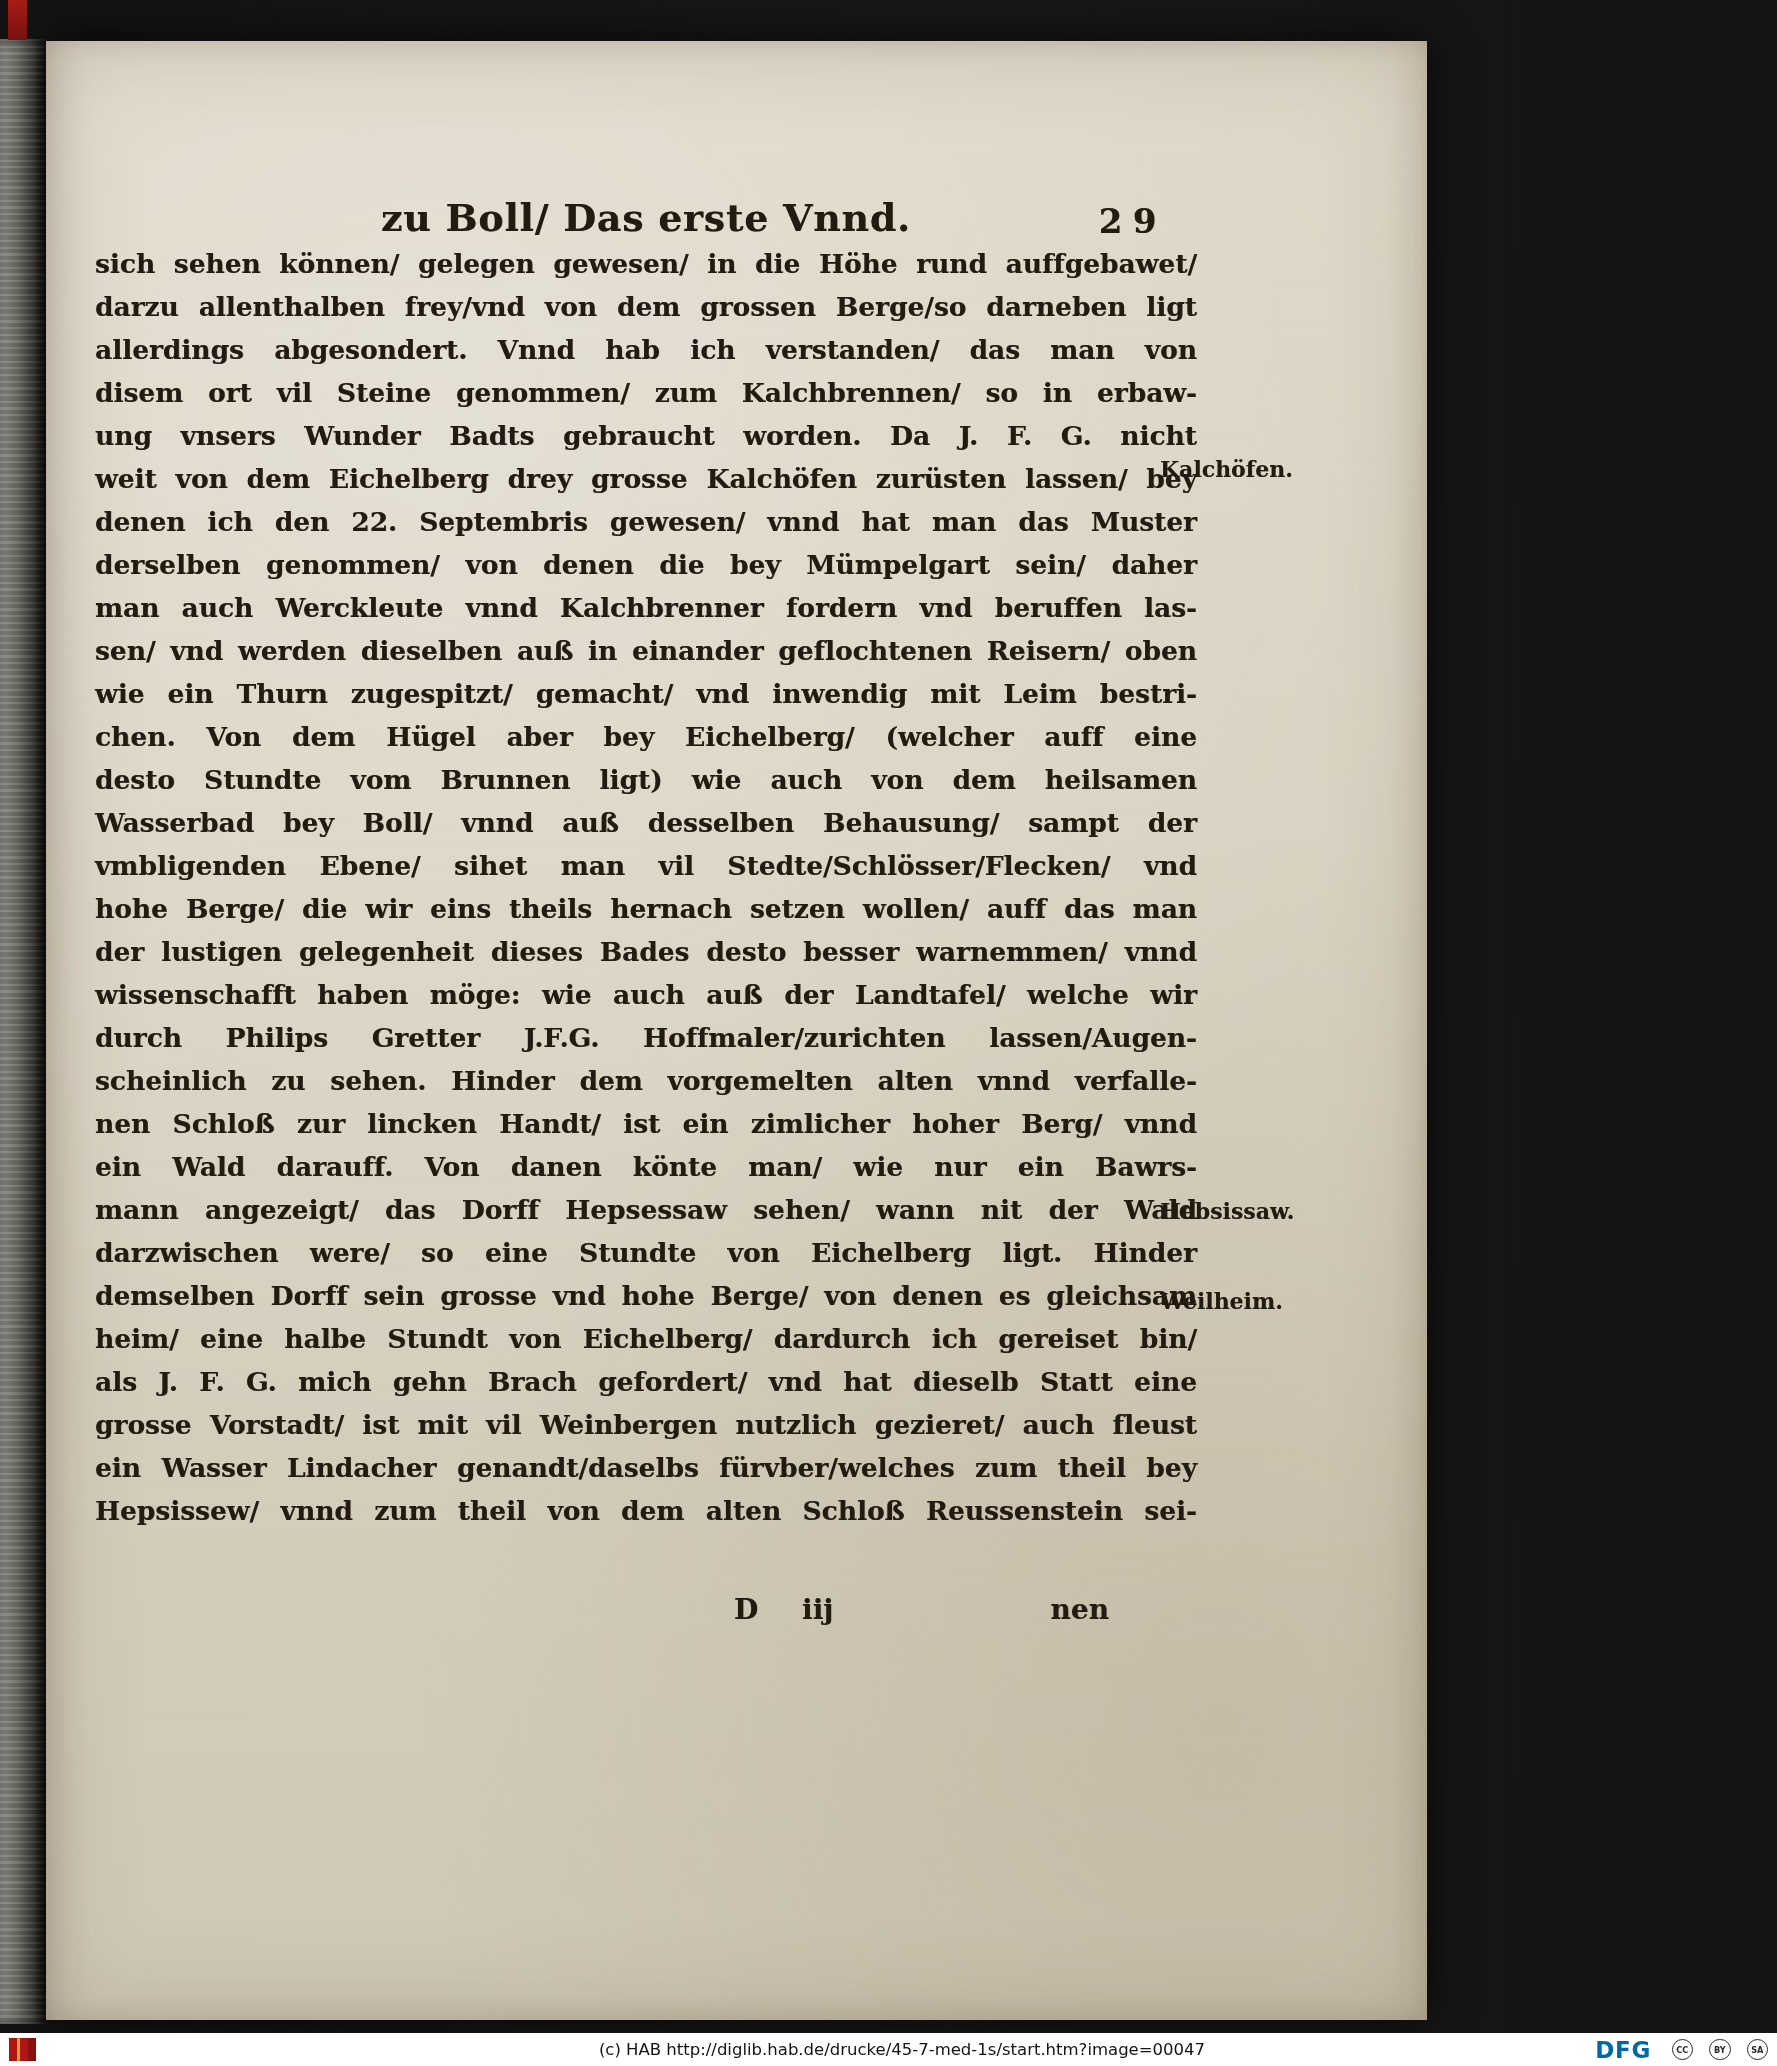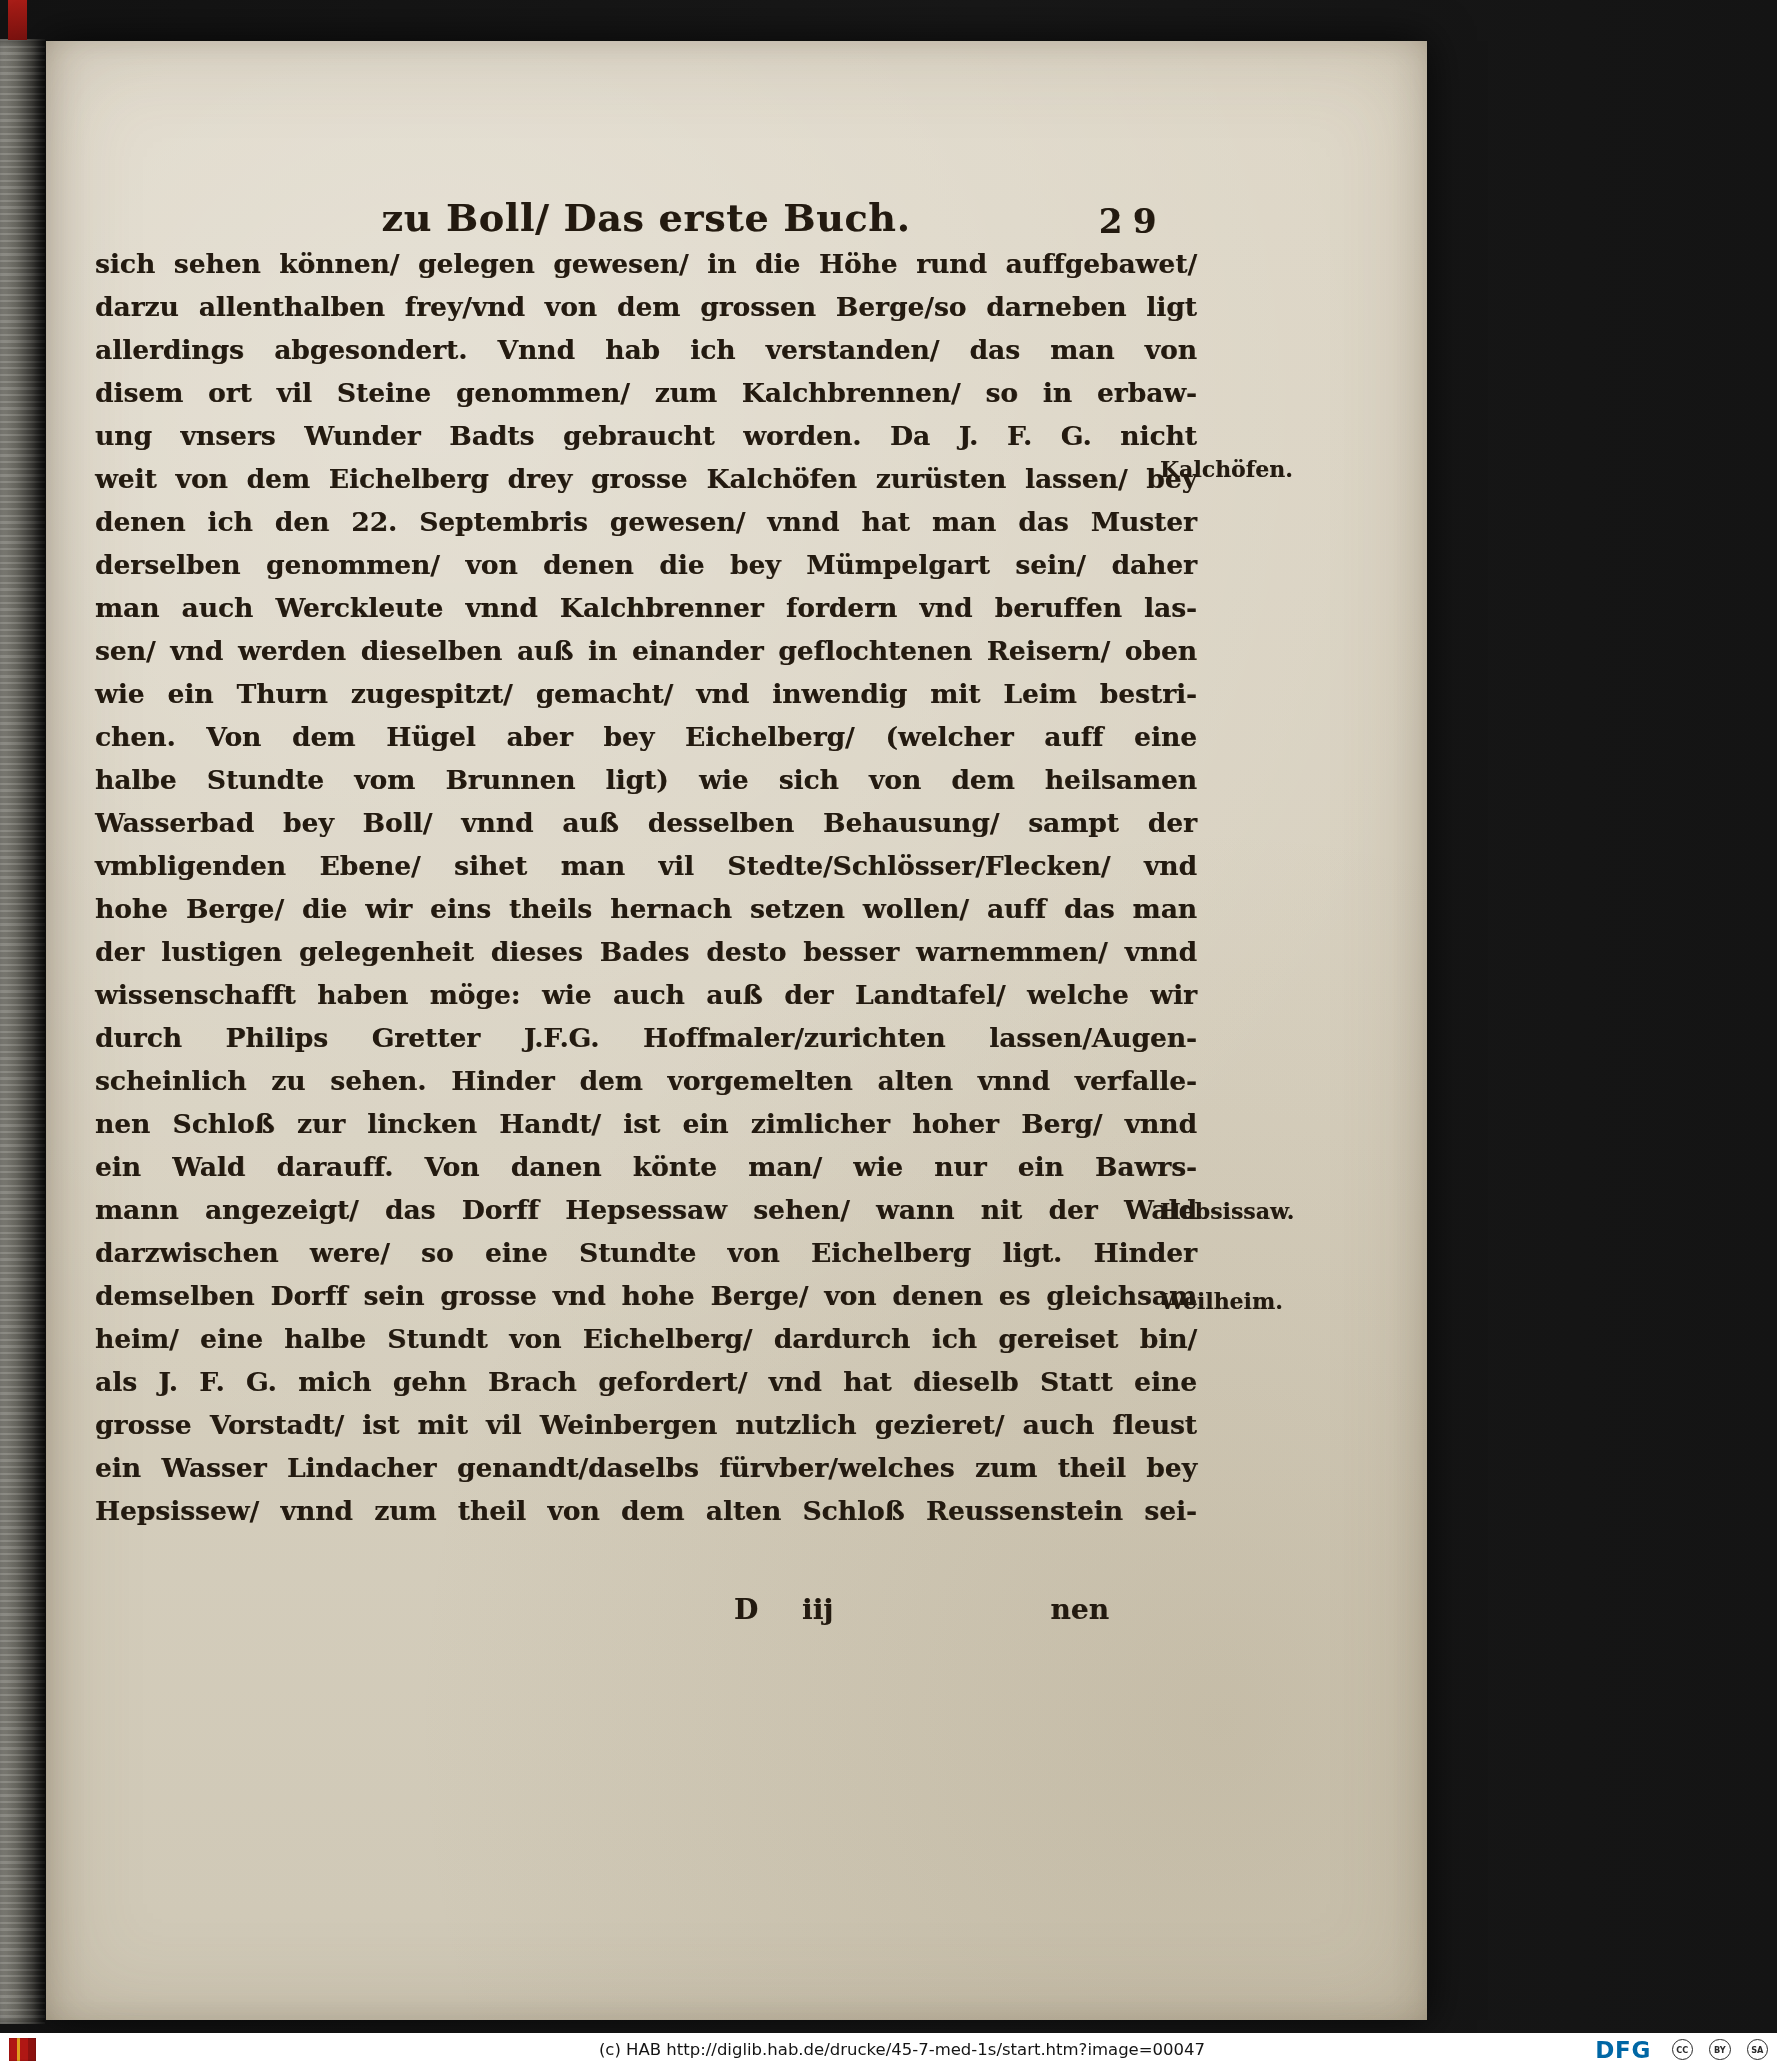--- a/index.html
+++ b/index.html
@@ -93,38 +93,38 @@
 </style>
 </head>
 <body>
 
 <div class="edge-strip"></div>
 <div class="red-tab"></div>
 
 <div class="scan-page">
 
   <div class="header-row">
-    <div class="running-title ink">zu Boll/ Das erste Buch.</div>
+    <div class="running-title ink">zu Boll/ Das erste Vnnd.</div>
     <div class="page-number ink">29</div>
   </div>
 
   <div class="text-block">
     <div class="line ink">sich sehen können/ gelegen gewesen/ in die Höhe rund auffgebawet/</div>
     <div class="line ink">darzu allenthalben frey/vnd von dem grossen Berge/so darneben ligt</div>
     <div class="line ink">allerdings abgesondert.  Vnnd hab ich verstanden/ das man von</div>
     <div class="line ink">disem ort vil Steine genommen/ zum Kalchbrennen/ so in erbaw-</div>
     <div class="line ink">ung vnsers Wunder Badts gebraucht worden.  Da J. F. G. nicht</div>
     <div class="line ink">weit von dem Eichelberg drey grosse Kalchöfen zurüsten lassen/ bey</div>
     <div class="line ink">denen ich den 22. Septembris gewesen/ vnnd hat man das Muster</div>
     <div class="line ink">derselben genommen/ von denen die bey Mümpelgart sein/ daher</div>
     <div class="line ink">man auch Werckleute vnnd Kalchbrenner fordern vnd beruffen las-</div>
     <div class="line ink">sen/ vnd werden dieselben auß in einander geflochtenen Reisern/ oben</div>
     <div class="line ink">wie ein Thurn zugespitzt/ gemacht/ vnd inwendig mit Leim bestri-</div>
     <div class="line ink">chen.  Von dem Hügel aber bey Eichelberg/ (welcher auff eine</div>
-    <div class="line ink">halbe Stundte vom Brunnen ligt) wie sich von dem heilsamen</div>
+    <div class="line ink">desto Stundte vom Brunnen ligt) wie auch von dem heilsamen</div>
     <div class="line ink">Wasserbad bey Boll/ vnnd auß desselben Behausung/ sampt der</div>
     <div class="line ink">vmbligenden Ebene/ sihet man vil Stedte/Schlösser/Flecken/ vnd</div>
     <div class="line ink">hohe Berge/ die wir eins theils hernach setzen wollen/ auff das man</div>
     <div class="line ink">der lustigen gelegenheit dieses Bades desto besser warnemmen/ vnnd</div>
     <div class="line ink">wissenschafft haben möge: wie auch auß der Landtafel/ welche wir</div>
     <div class="line ink">durch Philips Gretter J.F.G. Hoffmaler/zurichten lassen/Augen-</div>
     <div class="line ink">scheinlich zu sehen.  Hinder dem vorgemelten alten vnnd verfalle-</div>
     <div class="line ink">nen Schloß zur lincken Handt/ ist ein zimlicher hoher Berg/ vnnd</div>
     <div class="line ink">ein Wald darauff.  Von danen könte man/ wie nur ein Bawrs-</div>
     <div class="line ink">mann angezeigt/ das Dorff Hepsessaw sehen/ wann nit der Wald</div>

